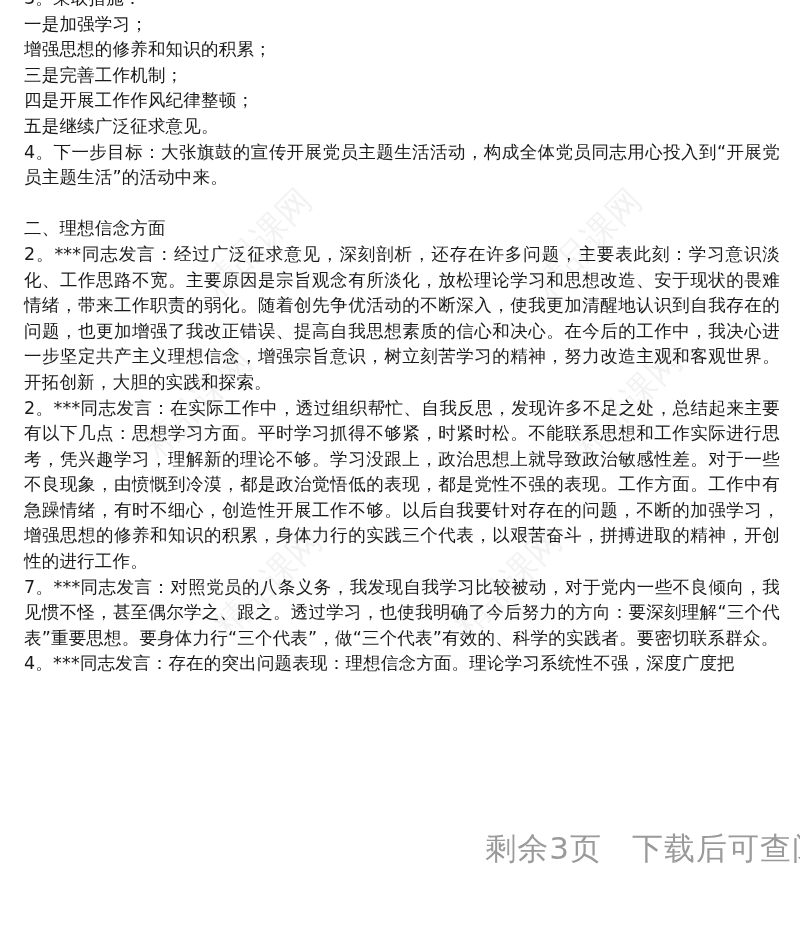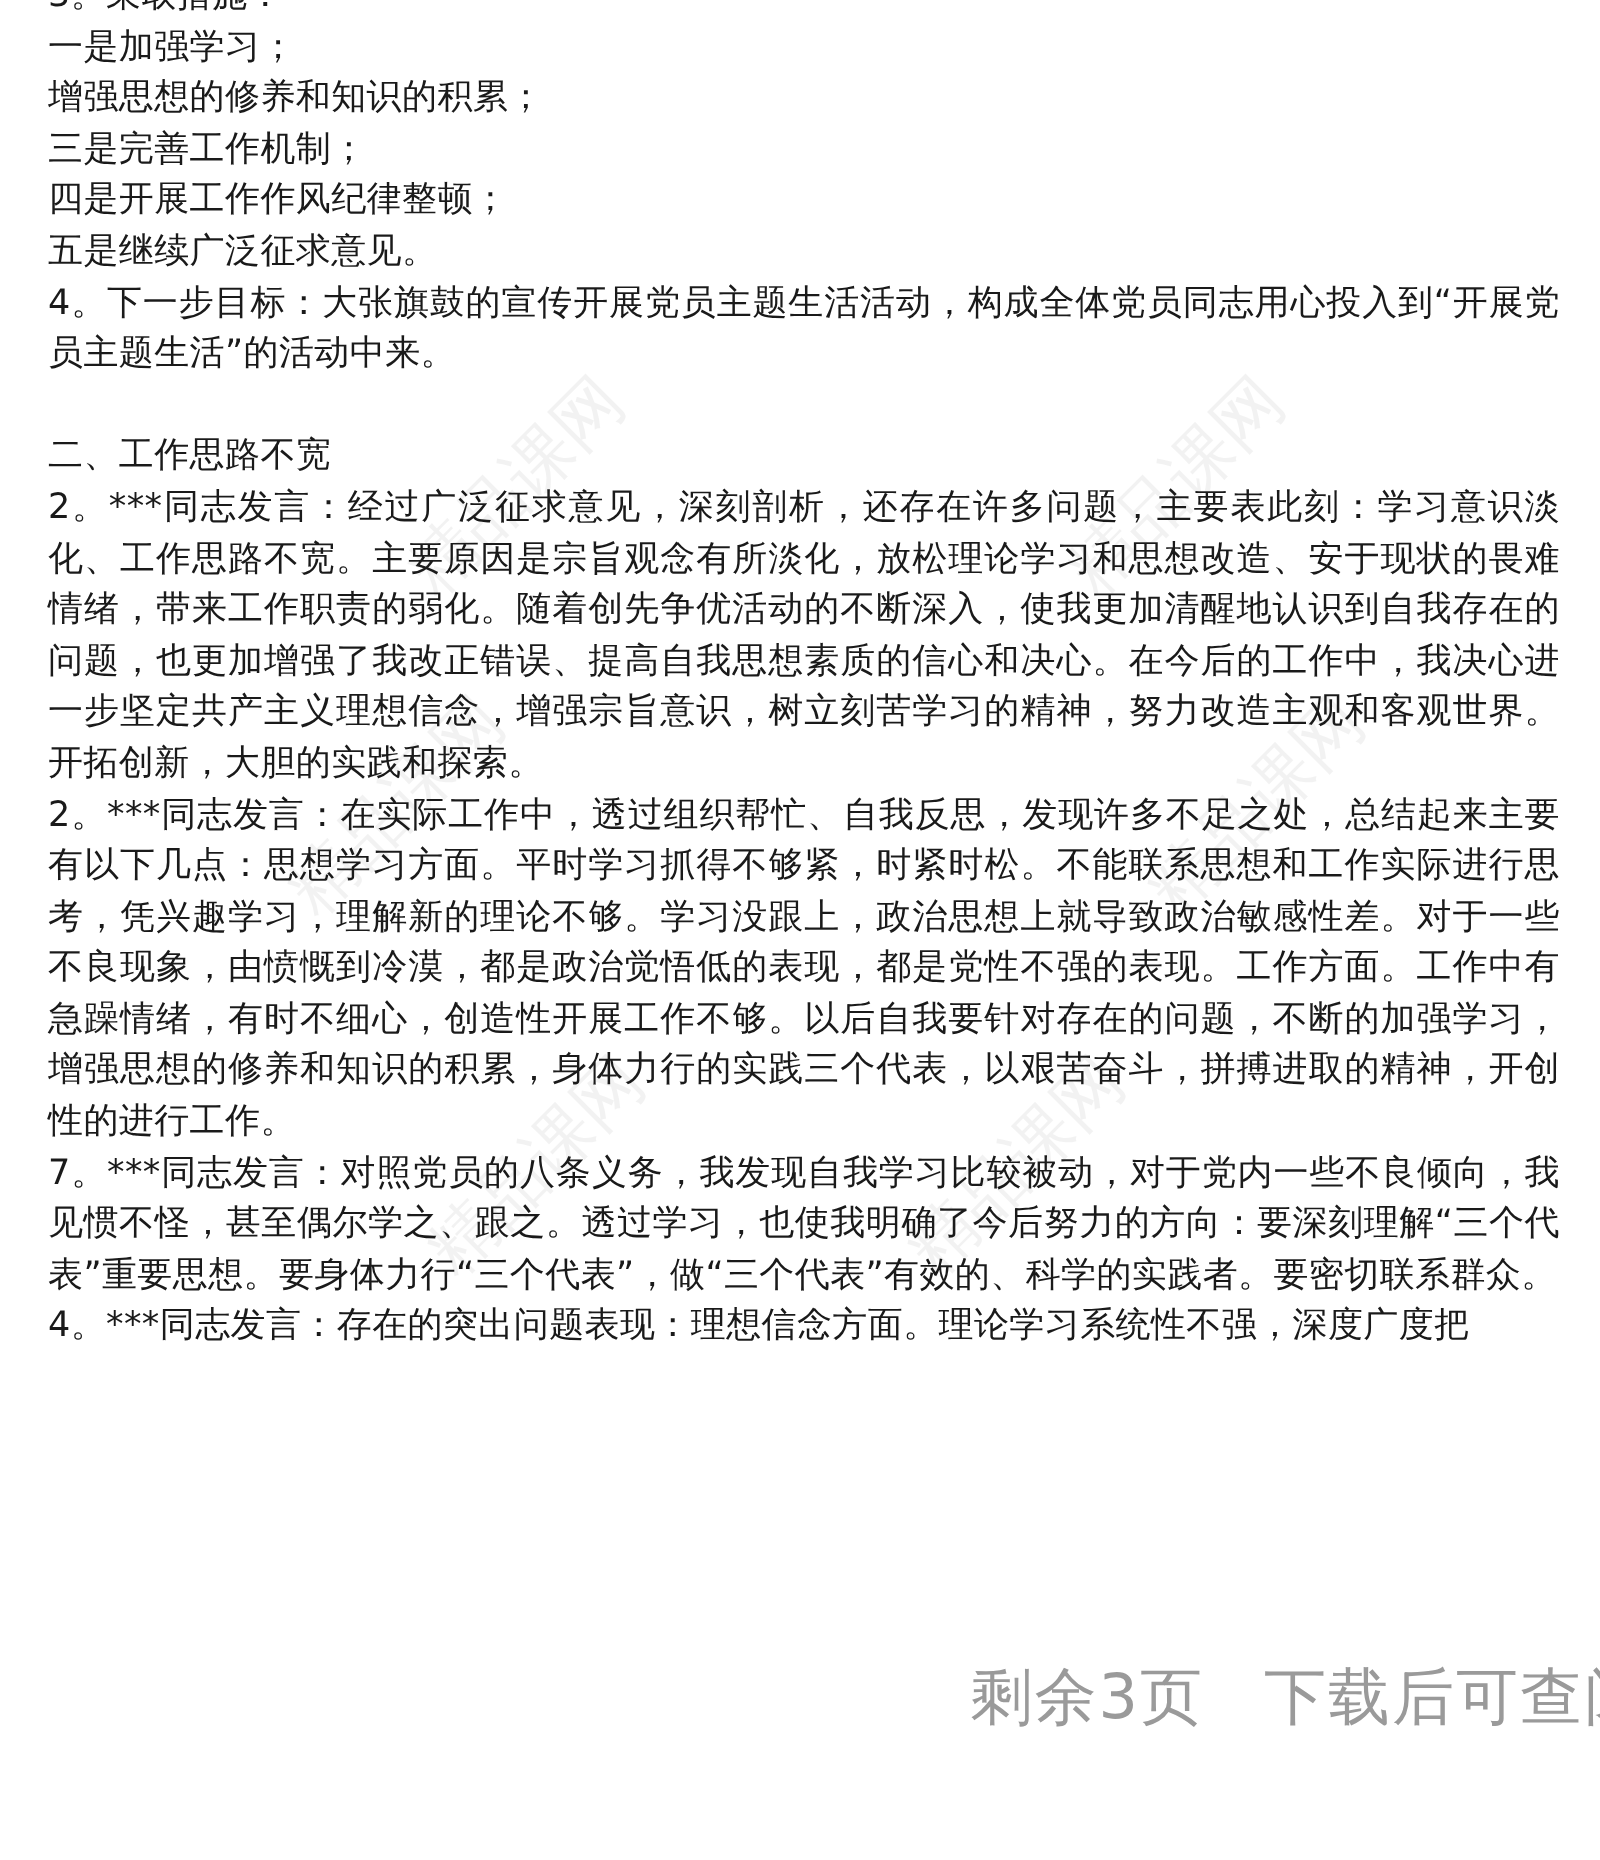--- a/index.html
+++ b/index.html
@@ -36,21 +36,21 @@
 
 <div class="doc">
   <p>3。采取措施：</p>
   <p>一是加强学习；</p>
   <p>增强思想的修养和知识的积累；</p>
   <p>三是完善工作机制；</p>
   <p>四是开展工作作风纪律整顿；</p>
   <p>五是继续广泛征求意见。</p>
   <p>4。下一步目标：大张旗鼓的宣传开展党员主题生活活动，构成全体党员同志用心投入到“开展党员主题生活”的活动中来。</p>
   <div class="gap"></div>
-  <p>二、工作思路不宽</p>
+  <p>二、理想信念方面</p>
   <p>2。***同志发言：经过广泛征求意见，深刻剖析，还存在许多问题，主要表此刻：学习意识淡化、工作思路不宽。主要原因是宗旨观念有所淡化，放松理论学习和思想改造、安于现状的畏难情绪，带来工作职责的弱化。随着创先争优活动的不断深入，使我更加清醒地认识到自我存在的问题，也更加增强了我改正错误、提高自我思想素质的信心和决心。在今后的工作中，我决心进一步坚定共产主义理想信念，增强宗旨意识，树立刻苦学习的精神，努力改造主观和客观世界。开拓创新，大胆的实践和探索。</p>
   <p>2。***同志发言：在实际工作中，透过组织帮忙、自我反思，发现许多不足之处，总结起来主要有以下几点：思想学习方面。平时学习抓得不够紧，时紧时松。不能联系思想和工作实际进行思考，凭兴趣学习，理解新的理论不够。学习没跟上，政治思想上就导致政治敏感性差。对于一些不良现象，由愤慨到冷漠，都是政治觉悟低的表现，都是党性不强的表现。工作方面。工作中有急躁情绪，有时不细心，创造性开展工作不够。以后自我要针对存在的问题，不断的加强学习，增强思想的修养和知识的积累，身体力行的实践三个代表，以艰苦奋斗，拼搏进取的精神，开创性的进行工作。</p>
   <p>7。***同志发言：对照党员的八条义务，我发现自我学习比较被动，对于党内一些不良倾向，我见惯不怪，甚至偶尔学之、跟之。透过学习，也使我明确了今后努力的方向：要深刻理解“三个代表”重要思想。要身体力行“三个代表”，做“三个代表”有效的、科学的实践者。要密切联系群众。</p>
   <p>4。***同志发言：存在的突出问题表现：理想信念方面。理论学习系统性不强，深度广度把</p>
 </div>
 
 <div class="footer">
   <span>剩余3页</span><span>下载后可查阅</span>
 </div>
 

